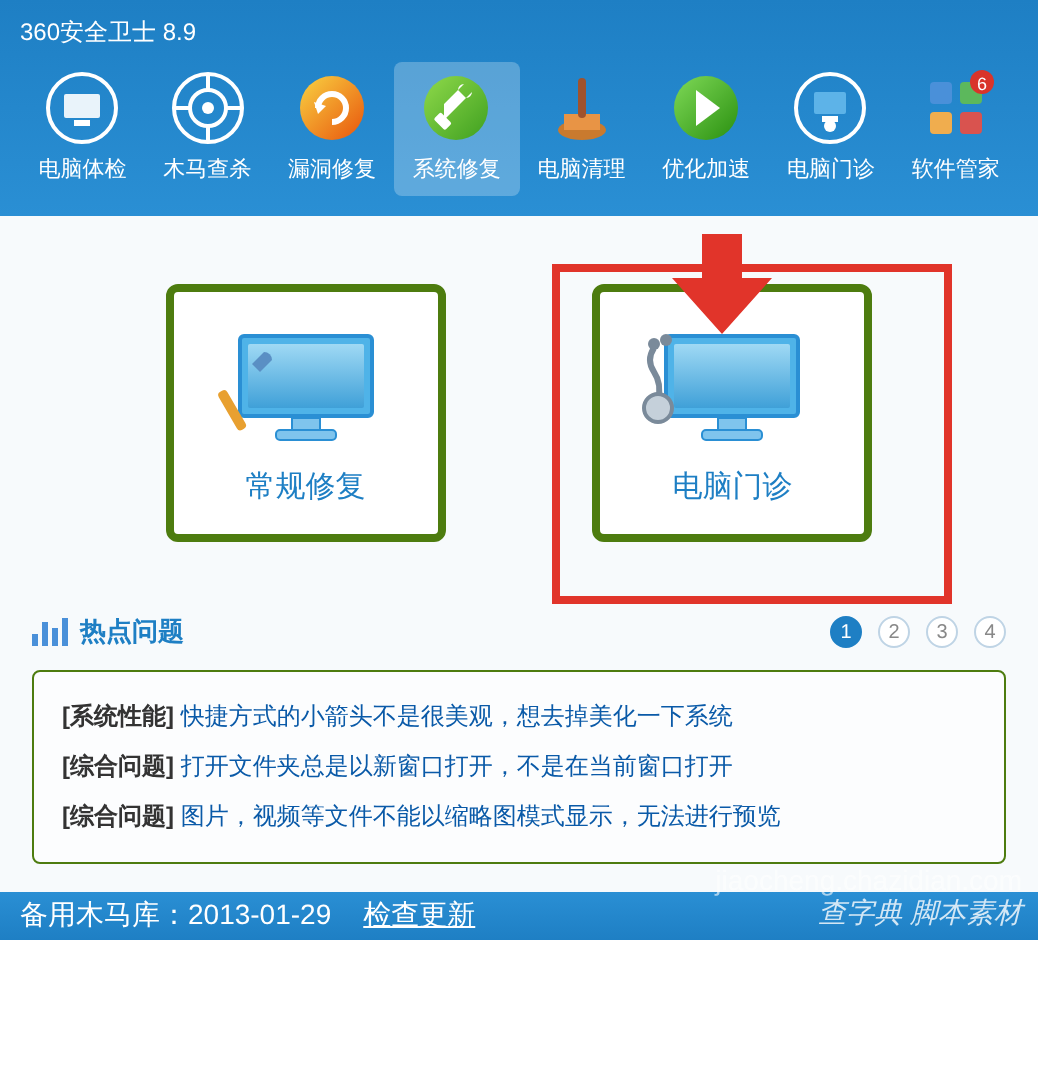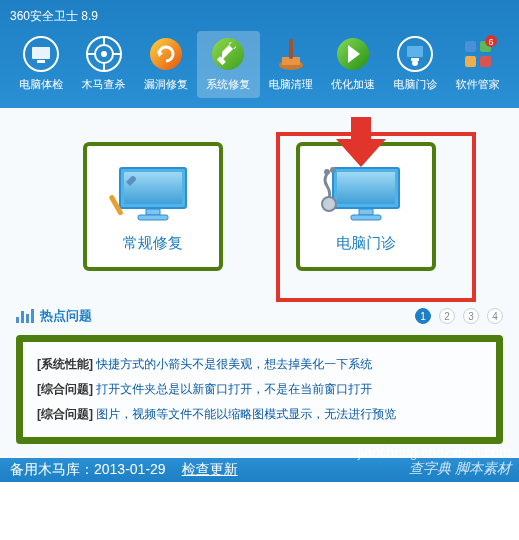--- a/index.html
+++ b/index.html
@@ -35,21 +35,21 @@
     .red-box { position: absolute; border: 4px solid #e1342a; top: 10px; left: 260px; width: 200px; height: 170px; pointer-events: none; }
     
     .hot-section { display: flex; align-items: center; justify-content: space-between; padding: 6px 0 10px; }
     .hot-title { display: flex; align-items: center; gap: 6px; color: #1e7fc4; font-size: 13px; font-weight: bold; }
     .hot-bars { display: flex; gap: 2px; align-items: flex-end; }
     .hot-bars span { width: 3px; background: #4a90d9; display: block; }
     .pager { display: flex; gap: 8px; align-items: center; }
     .page-dot { width: 16px; height: 16px; border: 1px solid #bfd4e5; border-radius: 50%; display: flex; align-items: center; justify-content: center; font-size: 10px; color: #888; cursor: pointer; background: #fff; }
     .page-dot.active { background: #1e7fc4; color: #fff; border-color: #1e7fc4; }
     
-    .hot-list { border: 7px solid #4d7c0f; border-radius: 4px; padding: 10px 14px; background: #fcfdfe; }
+    .hot-list { border: 1px solid #4d7c0f; border-radius: 4px; padding: 10px 14px; background: #fcfdfe; }
     .hot-item { padding: 4px 0; font-size: 12px; }
     .hot-cat { color: #333; font-weight: bold; }
     .hot-text { color: #0a5aa8; cursor: pointer; }
     
     .footer { background: linear-gradient(to bottom, #2a8fd4, #1e7fc4); height: 24px; display: flex; align-items: center; padding: 0 10px; gap: 16px; }
     .footer span { color: #fff; font-size: 14px; }
     
     .watermark { position: absolute; right: 8px; bottom: 22px; color: #888; font-size: 10px; opacity: 0.6; pointer-events: none; }
     .wm-logo { position: absolute; right: 8px; bottom: 4px; color: #fff; font-size: 11px; opacity: 0.8; font-style: italic; }
   </style>

